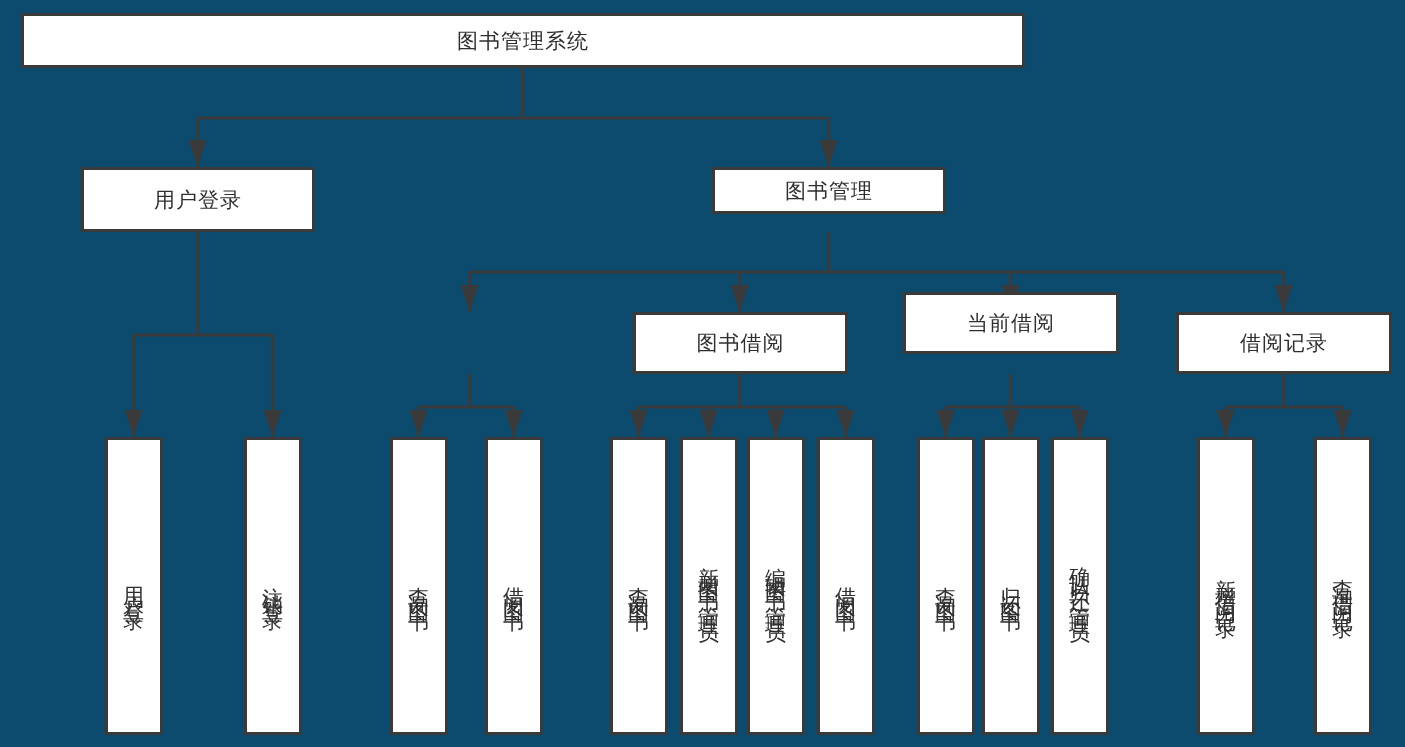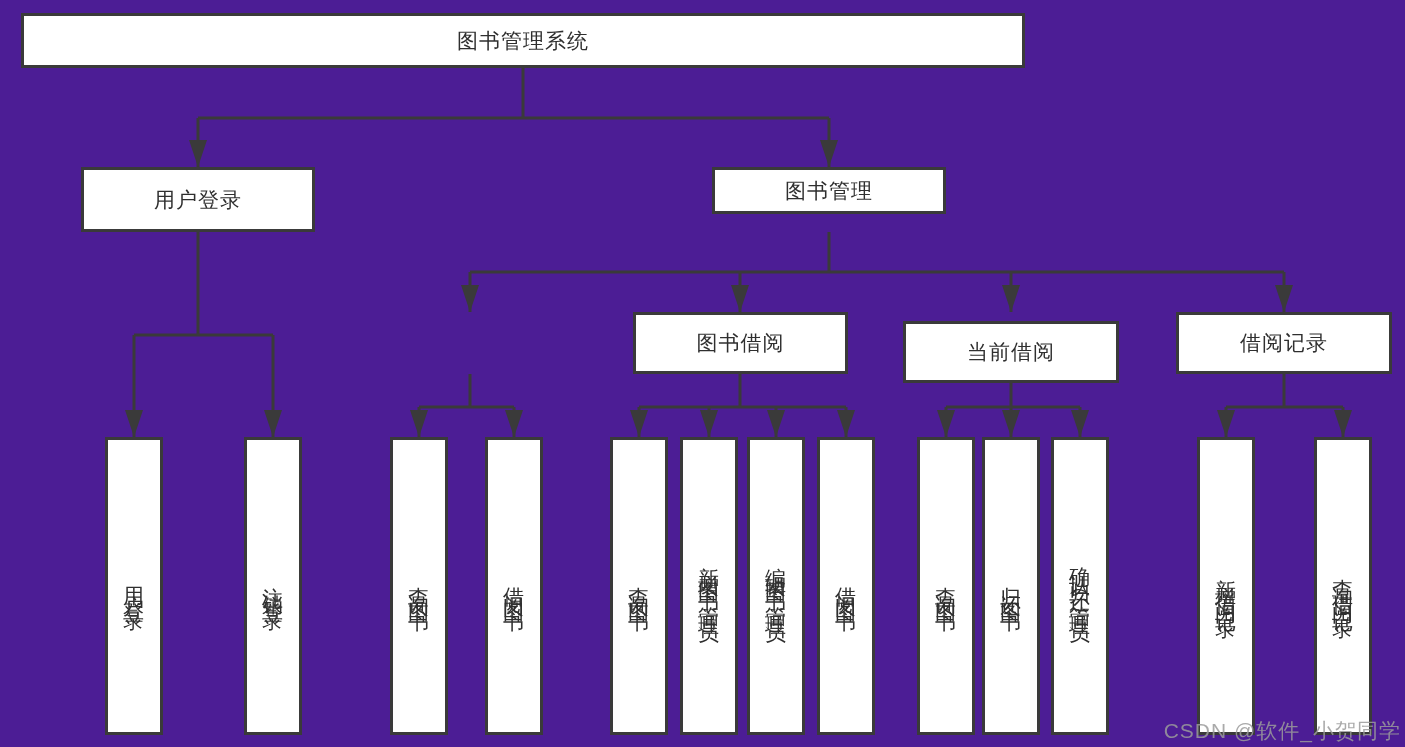--- a/index.html
+++ b/index.html
@@ -4,21 +4,21 @@
 <style>
   html, body {
     margin: 0;
     padding: 0;
     background: #ffffff;
   }
   .stage {
     position: relative;
     width: 1405px;
     height: 747px;
-    background: #4c1d95;
+    background: #0c4a6e;
     overflow: hidden;
     font-family: "Liberation Sans", sans-serif;
     color: #2f2f2f;
   }
   .stage svg {
     position: absolute;
     left: 0;
     top: 0;
     z-index: 1;
   }
@@ -87,35 +87,34 @@
       <polygon points="1217,410 1235,410 1226,437" fill="#3a3a3a"></polygon>
       <polygon points="1334,410 1352,410 1343,437" fill="#3a3a3a"></polygon>
     </svg>
 
   <div class="box" style="left:21px; top:13px; width:1004px; height:55px;">图书管理系统</div>
 
   <div class="box" style="left:81px; top:167px; width:234px; height:65px;">用户登录</div>
   <div class="box" style="left:712px; top:167px; width:234px; height:47px;">图书管理</div>
 
   <div class="box" style="left:633px; top:312px; width:215px; height:62px;">图书借阅</div>
-  <div class="box" style="left:903px; top:321px; width:216px; height:62px;">当前借阅</div>
+  <div class="box" style="left:903px; top:292px; width:216px; height:62px;">当前借阅</div>
   <div class="box" style="left:1176px; top:312px; width:216px; height:62px;">借阅记录</div>
 
   <div class="box v" style="left:105px; top:437px; width:58px; height:298px;">用户登录</div>
   <div class="box v" style="left:244px; top:437px; width:58px; height:298px;">注销登录</div>
 
   <div class="box v" style="left:390px; top:437px; width:58px; height:298px;">查询图书</div>
   <div class="box v" style="left:485px; top:437px; width:58px; height:298px;">借阅图书</div>
 
   <div class="box v" style="left:610px; top:437px; width:58px; height:298px;">查询图书</div>
   <div class="box v" style="left:680px; top:437px; width:58px; height:298px;">新增图书（管理员）</div>
   <div class="box v" style="left:747px; top:437px; width:58px; height:298px;">编辑图书（管理员）</div>
   <div class="box v" style="left:817px; top:437px; width:58px; height:298px;">借阅图书</div>
 
   <div class="box v" style="left:917px; top:437px; width:58px; height:298px;">查询图书</div>
   <div class="box v" style="left:982px; top:437px; width:58px; height:298px;">归还图书</div>
   <div class="box v" style="left:1051px; top:437px; width:58px; height:298px;">确认归还（管理员）</div>
 
   <div class="box v" style="left:1197px; top:437px; width:58px; height:298px;">新增借阅记录</div>
   <div class="box v" style="left:1314px; top:437px; width:58px; height:298px;">查询借阅记录</div>
 
-  <div class="watermark">CSDN @软件_小贺同学</div>
 </div>
 
 </body></html>

